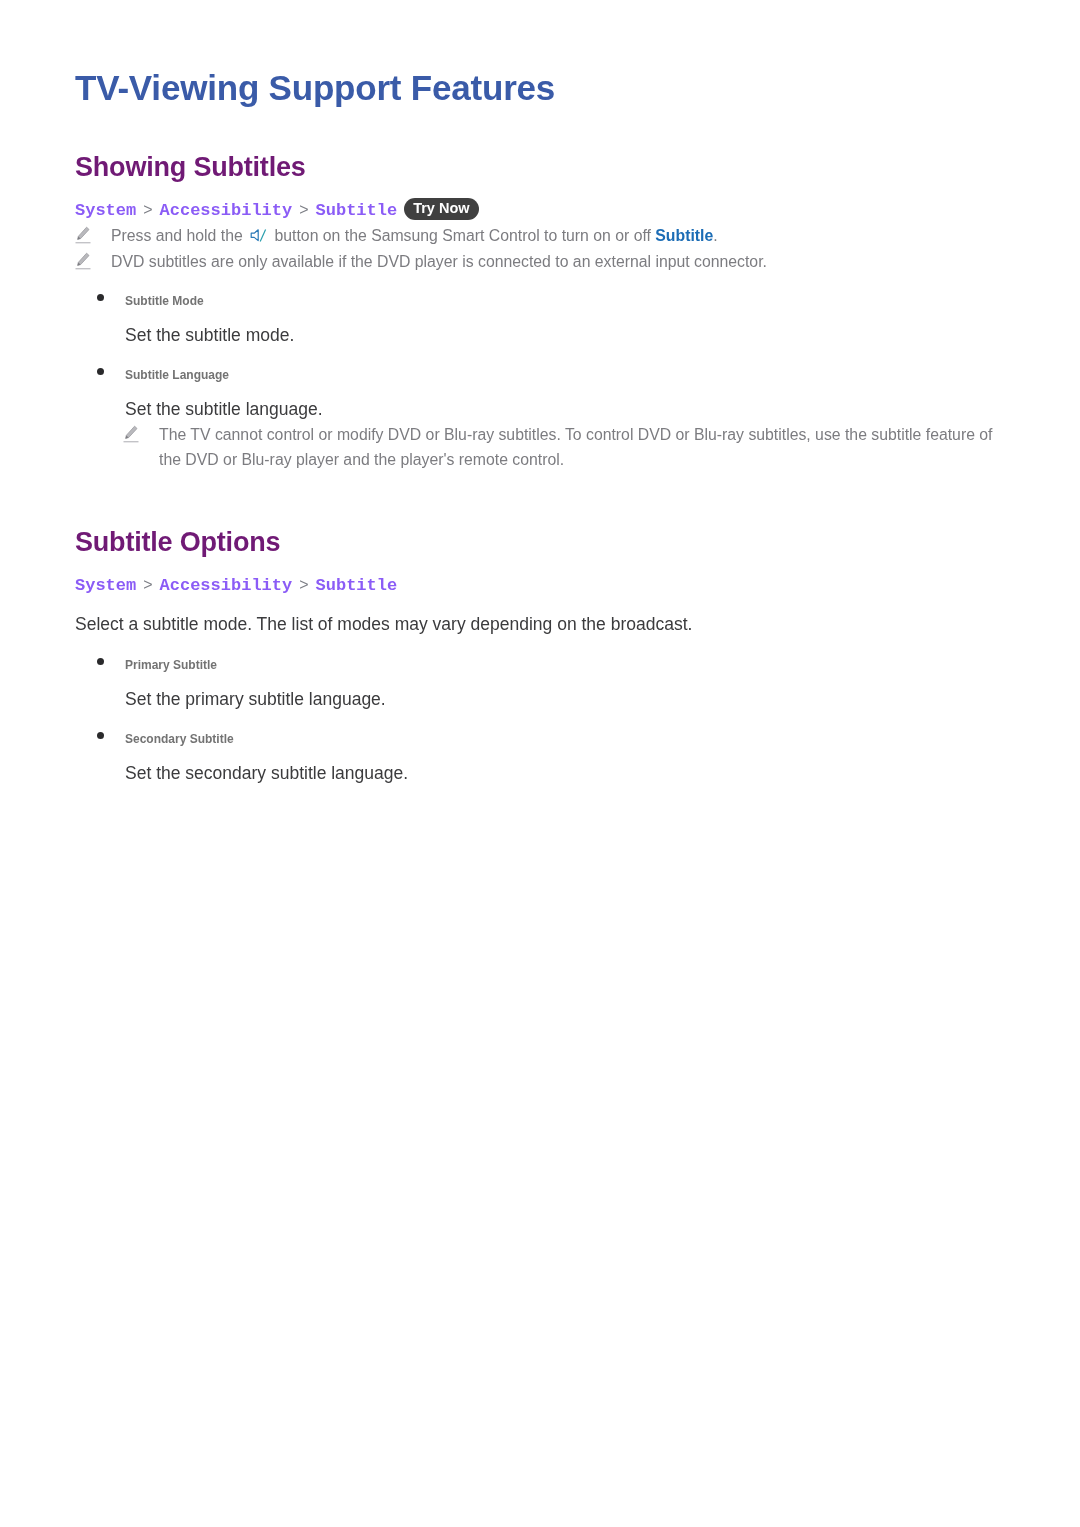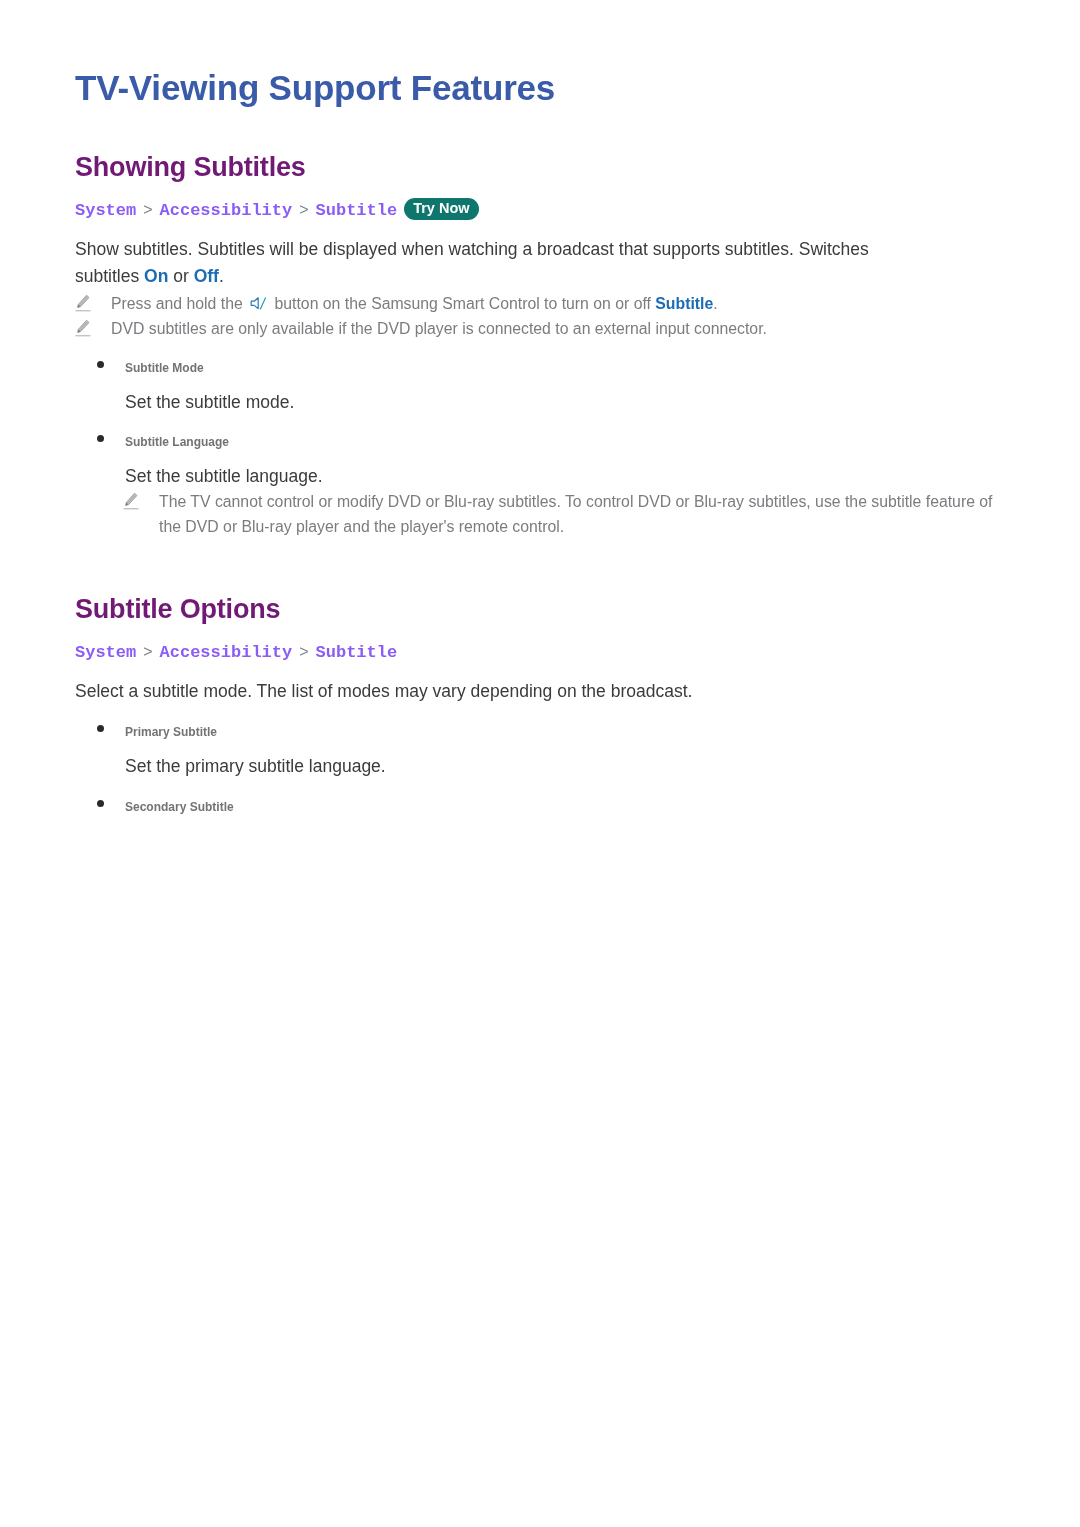--- a/index.html
+++ b/index.html
@@ -55,21 +55,21 @@
   }
   .breadcrumb .crumb { color: #8b5cf6; font-family: Liberation Mono, monospace; }
   .breadcrumb .sep {
     color: #7d7f86;
     font-weight: normal;
     padding: 0 7px;
     font-size: 16px;
   }
   .try-now {
     display: inline-block;
-    background: #0f766e;
+    background: #404040;
     color: #ffffff;
     font-size: 14.5px;
     font-weight: bold;
     border-radius: 11px;
     padding: 2px 9px 3px 9px;
     margin-left: 7px;
     line-height: 1.15;
     position: relative;
     top: -2px;
   }
@@ -160,23 +160,20 @@
   <div class="gap-lg"></div>
 
   <div class="section">
 
     <h2 class="section-title">Showing Subtitles</h2>
 
     <div class="breadcrumb">
       <span class="crumb">System</span><span class="sep">&gt;</span><span class="crumb">Accessibility</span><span class="sep">&gt;</span><span class="crumb">Subtitle</span><span class="try-now">Try Now</span>
     </div>
 
-    <p class="body-text">
-      <span>Show subtitles. Subtitles will be displayed when watching a broadcast that supports subtitles. Switches subtitles </span><span class="kw">On</span><span> or </span><span class="kw">Off</span><span>.</span>
-    </p>
 
     <div class="note">
       <span class="note-icon">
         <svg width="16" height="19" viewBox="0 0 16 19" xmlns="http://www.w3.org/2000/svg">
           <path d="M11.6 1.2 L14.0 3.5 L5.6 12.6 L2.6 13.5 L3.3 10.4 Z" fill="#b9b9bd" stroke="#9a9a9f" stroke-width="0.8"></path>
           <path d="M3.3 10.4 L5.6 12.6 L2.6 13.5 Z" fill="#7d7d82"></path>
           <rect x="0.5" y="16.0" width="15" height="1.4" fill="#c3c3c7"></rect>
         </svg>
       </span>
       <span class="note-text">
@@ -245,17 +242,18 @@
         <span class="bullet-label">Primary Subtitle</span>
       </div>
       <div class="bullet-desc">Set the primary subtitle language.</div>
     </div>
 
     <div class="bullet-item">
       <div class="bullet-row">
         <span class="bullet-dot"></span>
         <span class="bullet-label">Secondary Subtitle</span>
       </div>
+      <div class="bullet-desc">Set the secondary subtitle language.</div>
     </div>
 
   </div>
 
 </div>
 
 </body></html>

